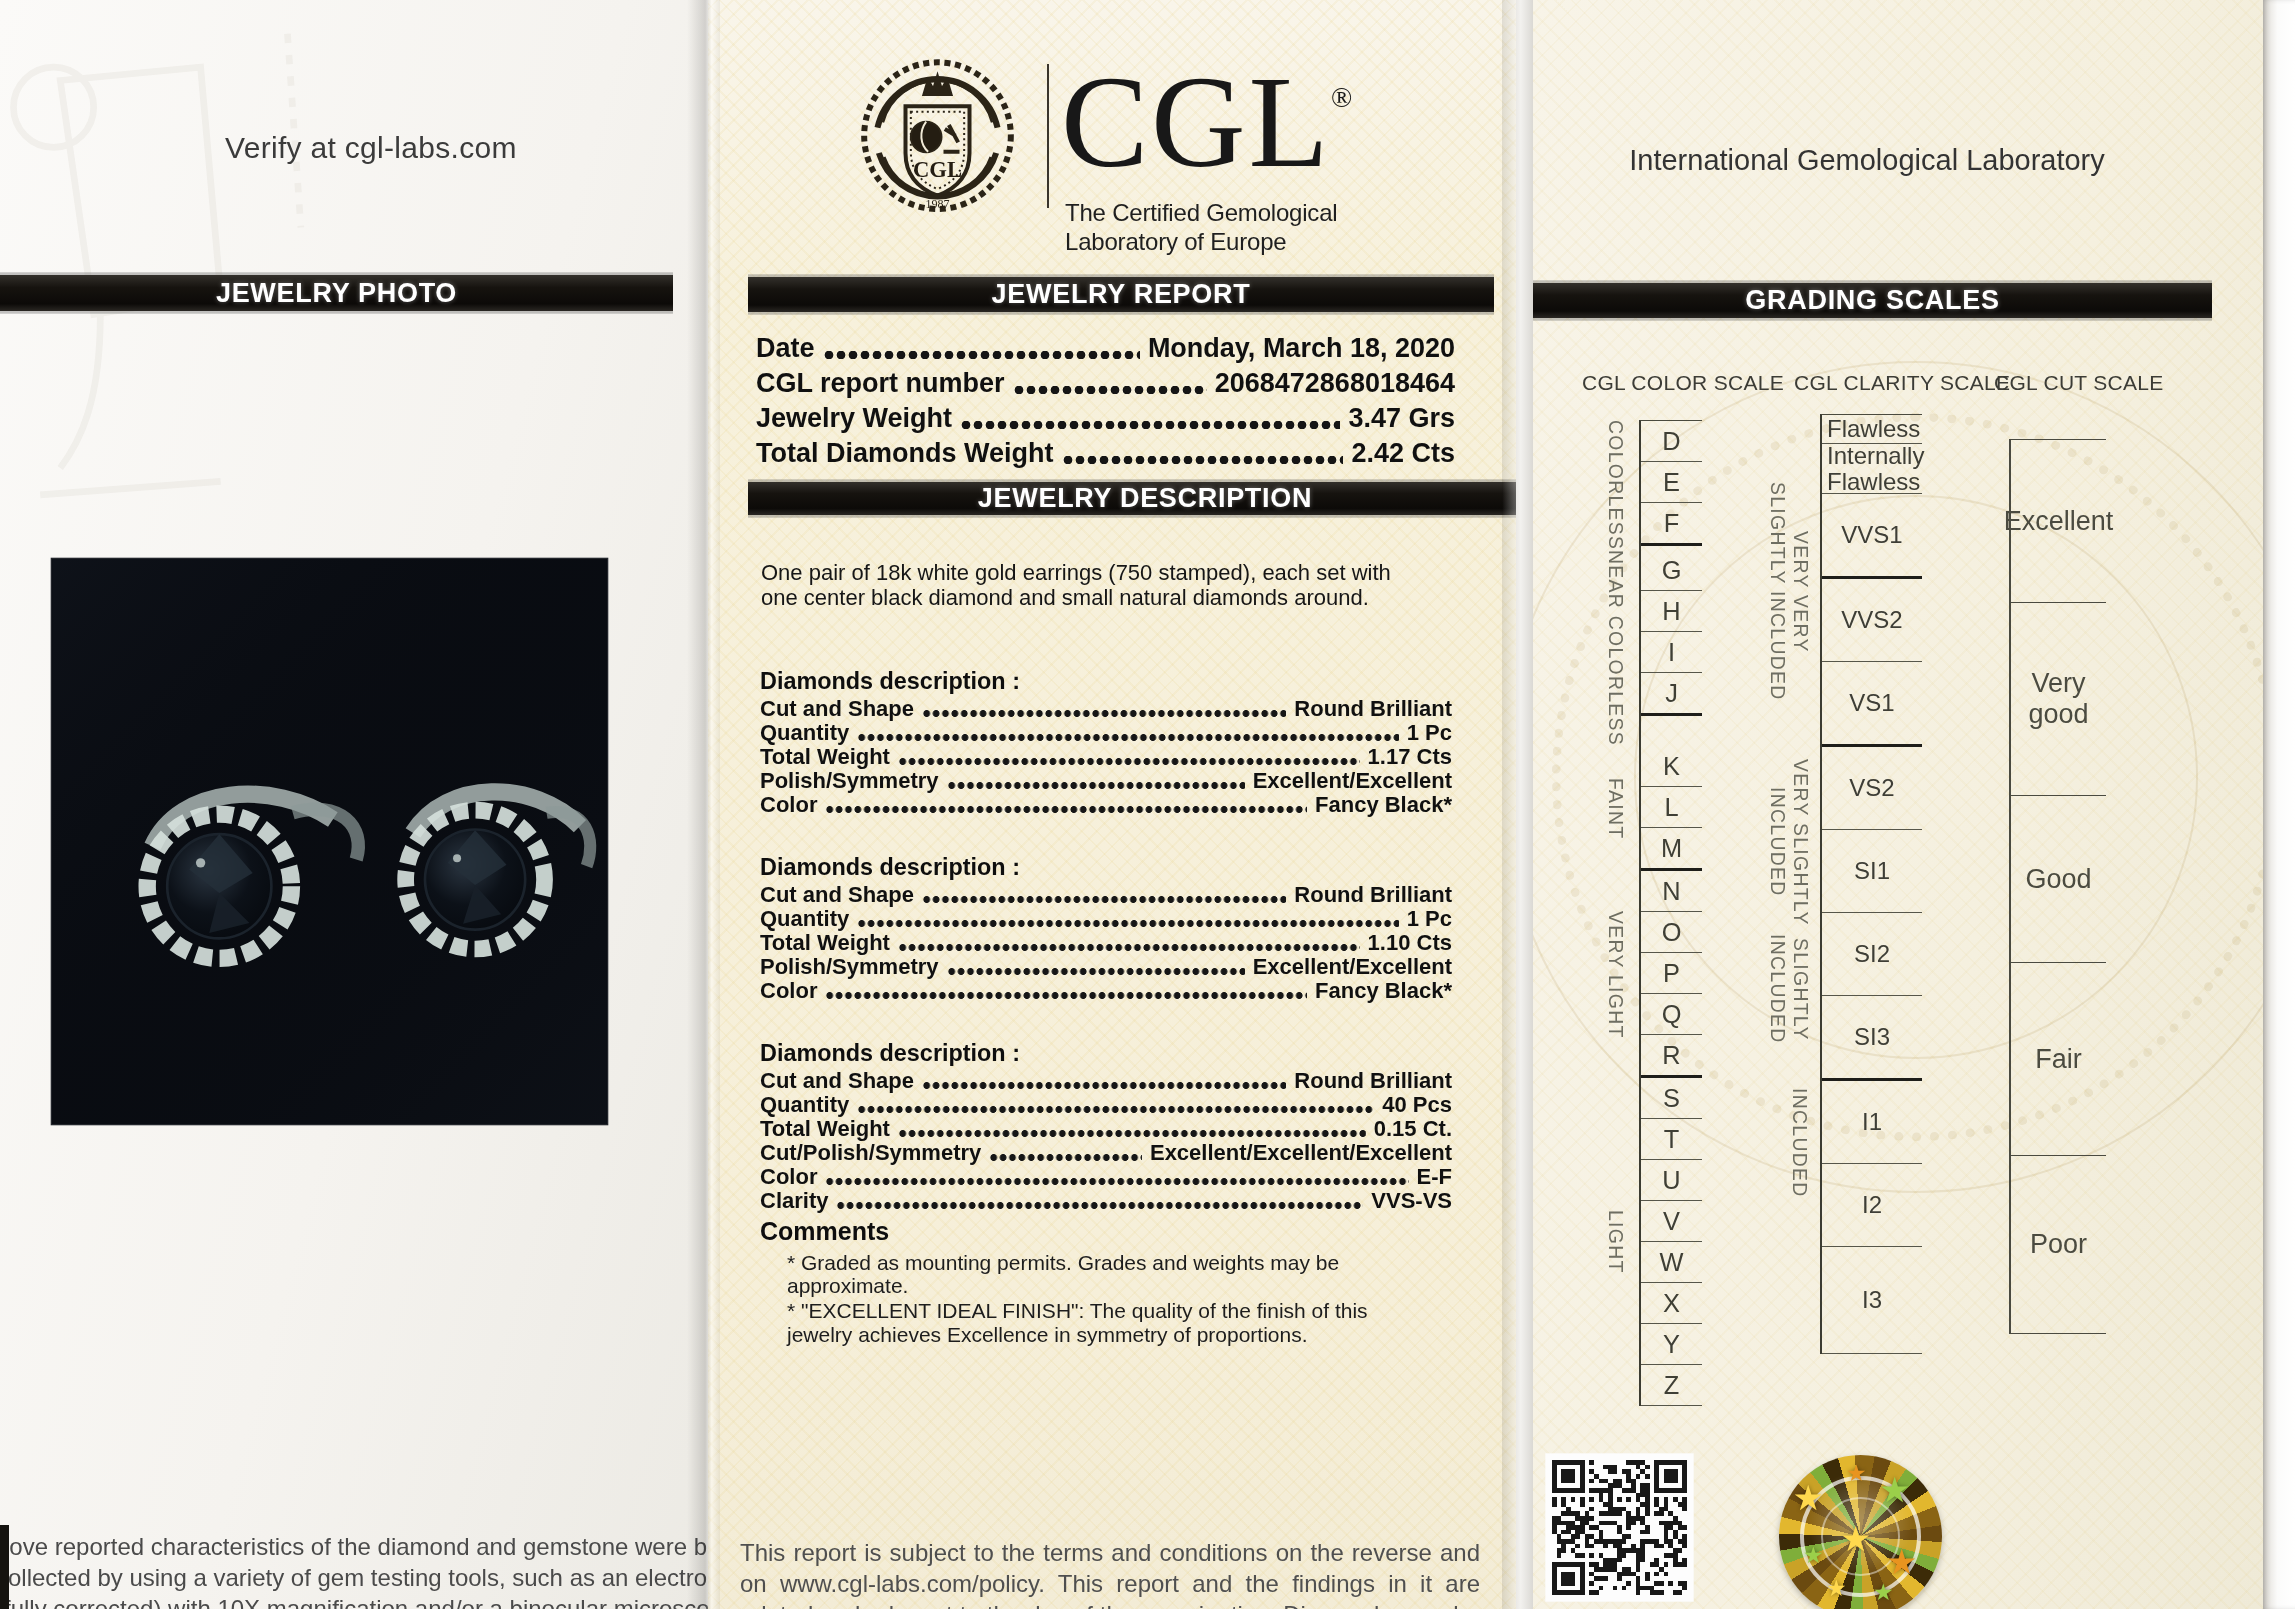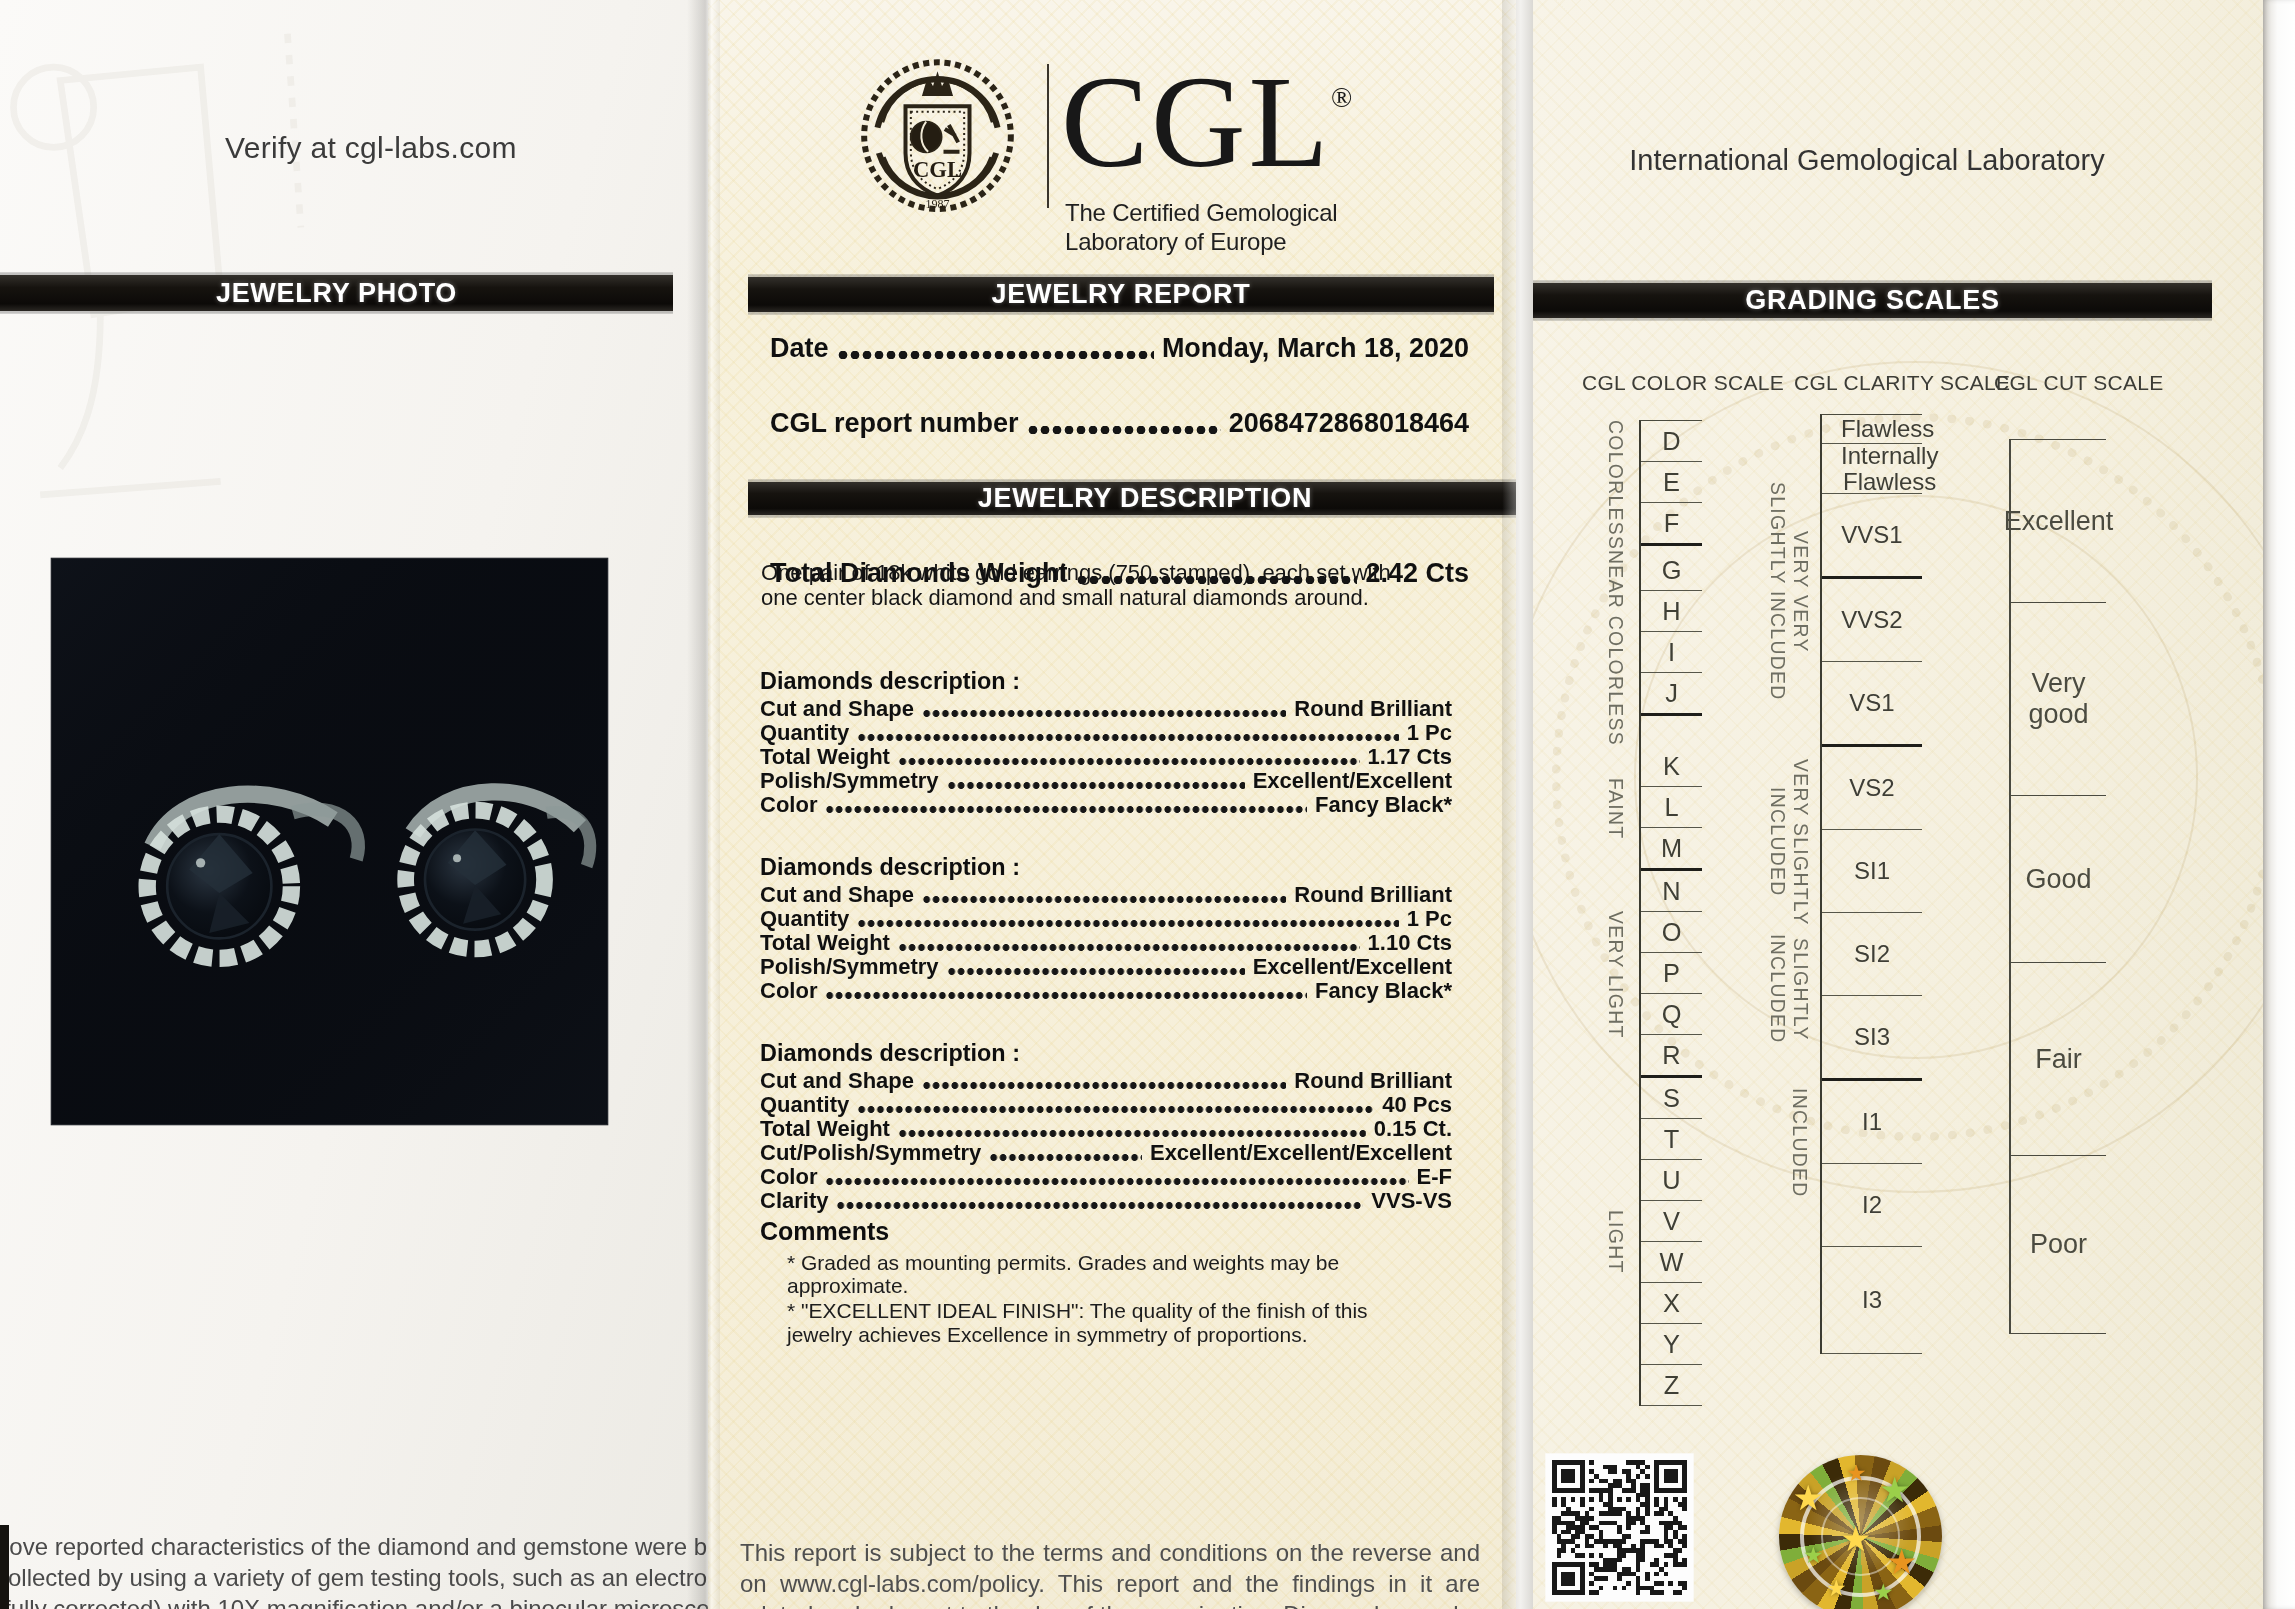--- a/index.html
+++ b/index.html
@@ -32,21 +32,21 @@
       repeating-linear-gradient(-45deg,rgba(225,195,95,.10) 0 2px,transparent 2px 10.7px),
       linear-gradient(#f9f5ea 0%,#f7f1dc 18%,#f6efd9 80%,#f3ecd6 100%);}
   .seal{position:absolute;left:152px;top:53px;}
   .logo-divider{position:absolute;left:339px;top:64px;width:2px;height:144px;background:#3a352c;}
   .wordmark{position:absolute;left:353px;top:32px;font-family:Liberation Serif, serif;font-size:131px;line-height:131px;color:#181818;letter-spacing:2.7px;}
   .wordmark sup{font-size:28px;vertical-align:59px;letter-spacing:0;}
   .tagline{position:absolute;left:357px;top:166px;font-size:24px;line-height:29px;color:#1f1f1f;letter-spacing:-0.2px;margin-top:32px;}
   #report-bar{left:40px;top:277px;width:746px;height:35px;}
   #desc-bar{left:40px;top:482px;width:746px;height:33px;padding-left:24px;}
   .rows{position:absolute;display:flex;flex-direction:column;}
-  #report-rows{left:62px;top:329px;width:699px;gap:40px;}
+  #report-rows{left:48px;top:329px;width:699px;}
   #report-rows .lrow{height:35px;font-size:27px;}
   .lrow{display:flex;align-items:flex-end;font-weight:bold;color:#101010;}
   .lrow .lbl{white-space:nowrap;}
   .lrow .val{white-space:nowrap;}
   .leader{flex:1;align-self:flex-end;height:8px;margin:0 8px 5.3px 8px;
     background-image:radial-gradient(circle,#151515 3.3px,transparent 4px);
     background-size:10.7px 8px;background-repeat:repeat-x;background-position:left bottom;}
   #report-rows .leader{background-image:radial-gradient(circle,#151515 4px,transparent 4.7px);background-size:12px 8px;}
   .intro{position:absolute;left:53px;top:560px;width:668px;font-size:22px;line-height:25px;color:#161616;}
   .dsec{position:absolute;left:52px;width:692px;}
@@ -73,21 +73,21 @@
   .cgroup{display:flex;}
   .cgroup .vlabel{width:47px;display:flex;align-items:center;justify-content:center;}
   .cgroup .cells{width:61px;border-left:2px solid #3c3c32;}
   .color-scale .cgroup:first-child .cells{border-top:1.3px solid #4a4a3e;}
   .ccell{height:40px;border-bottom:1.3px solid #56564a;display:flex;align-items:center;justify-content:center;
          font-size:25.4px;color:#3f3f35;}
   .cgroup:not(:last-child) .cells .ccell:last-child{border-bottom:3.3px solid #1e1e1a;}
   .clarity-scale{position:absolute;left:287px;top:414px;width:100px;border-left:2px solid #3c3c32;border-top:1.3px solid #4a4a3e;}
   .qcell{border-bottom:1.3px solid #56564a;display:flex;align-items:center;justify-content:center;
          font-size:24px;line-height:25.4px;color:#3e3e36;text-align:left;}
-  .qcell.alignl{justify-content:flex-start;padding-left:19px;text-align:center;}
+  .qcell.alignl{justify-content:flex-start;padding-left:5px;}
   .qcell.thick{border-bottom:3.3px solid #1e1e1a;}
   .h-flaw{height:28px;} .h-if{height:49px;} .h-std{height:82px;} .h-i3{height:106px;}
   .side-label{position:absolute;display:flex;align-items:center;justify-content:center;width:56px;}
   #sl-vvs{left:228px;top:468px;height:247px;}
   #sl-vs{left:228px;top:742px;height:200px;}
   #sl-si{left:228px;top:909px;height:160px;}
   #sl-inc{left:238px;top:1069px;height:147px;}
   .cut-scale{position:absolute;left:476px;top:439px;width:95px;border-left:2px solid #4a4a40;border-top:1.3px solid #4a4a40;}
   .kcell{border-bottom:1.3px solid #4a4a40;display:flex;align-items:center;justify-content:center;
          font-size:27px;line-height:31px;color:#4b4b40;text-align:center;white-space:pre-line;}

